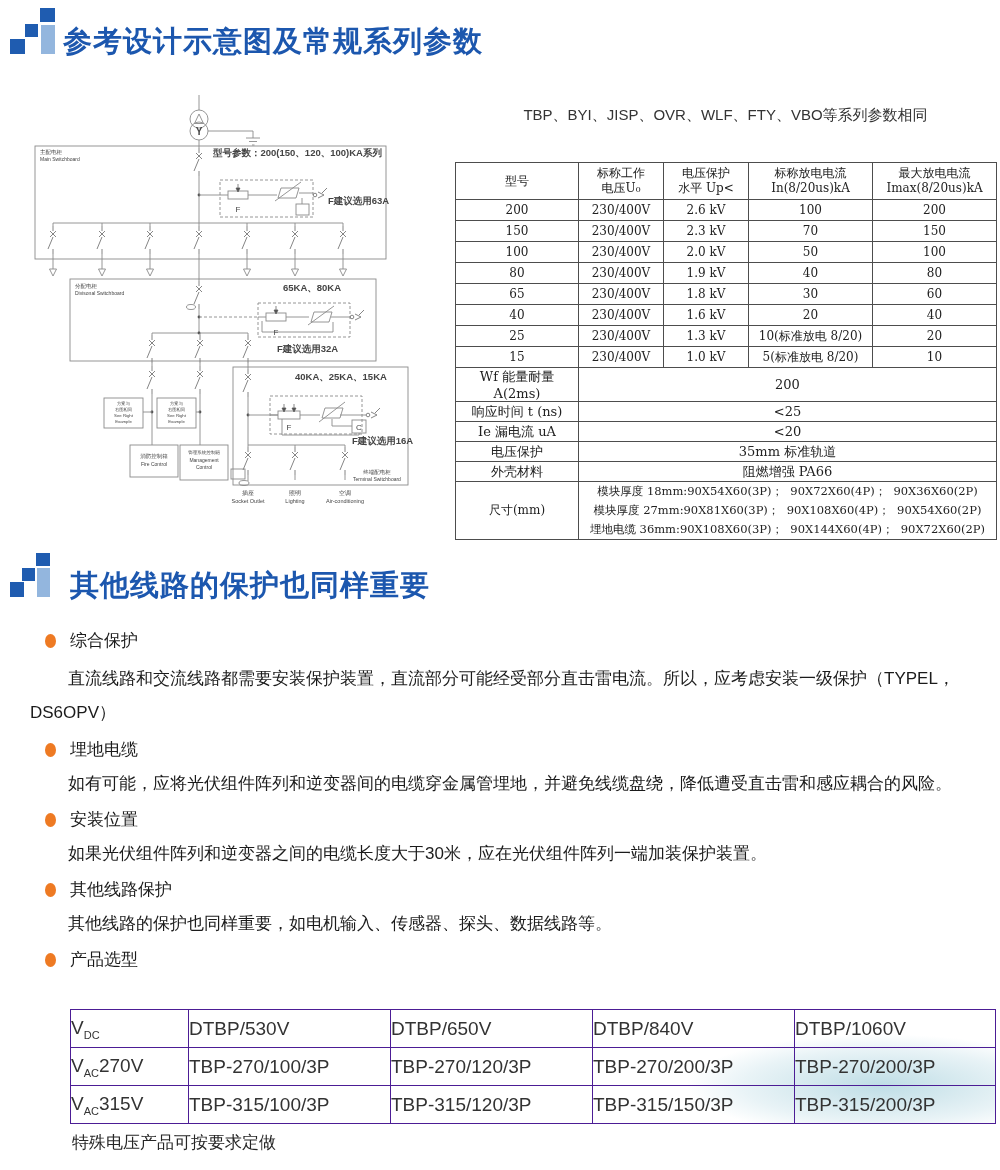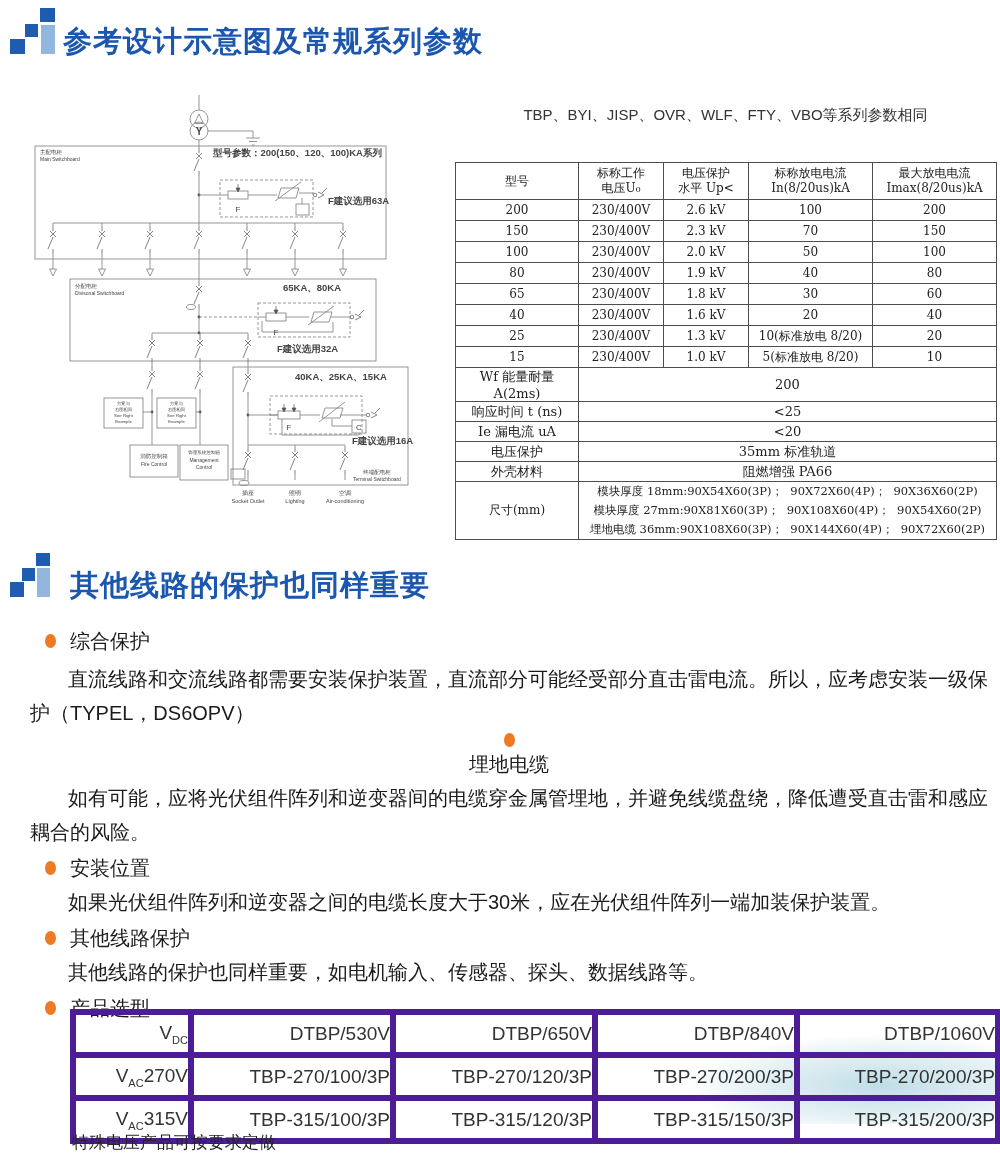--- a/index.html
+++ b/index.html
@@ -31,33 +31,33 @@
   .d-lab-en{font-size:5px;}
   .d-tiny{font-size:4.3px;}
   .d-t2{font-size:4.6px;}
   .d-bot{font-size:6px;}
   .d-bot-en{font-size:5.5px;}
   .d-bold{font-size:9.5px;font-weight:bold;fill:#333;}
   .d-f{font-size:8px;fill:#333;}
   .d-y{font-size:10px;font-weight:bold;fill:#333;}
 
   
-  .bullets{position:absolute;left:30px;top:622px;width:958px;font-size:20px;
+  .bullets{position:absolute;left:30px;top:622px;width:958px;font-size:17px;
            line-height:34px;color:#1b1b1b;}
   .b-h{display:flex;align-items:center;margin-top:2px;}
   .dot{width:11px;height:14px;border-radius:50%;background:#ee7a23;margin:0 14px 0 15px;flex:none;}
   .b-p{margin:4px 0 0 0;text-indent:38px;}
 
   
   .swoosh{position:absolute;left:590px;top:1032px;width:405px;height:92px;
           background:radial-gradient(ellipse 65% 75% at 72% 58%, rgba(148,199,213,0.60),
                      rgba(185,218,228,0.32) 52%, rgba(255,255,255,0) 74%);}
   table.prod{position:absolute;left:70px;top:1009px;width:925px;border-collapse:collapse;
              table-layout:fixed;font-size:19px;color:#333;}
-  .prod td,.prod th{border:6px solid #4c1d95;text-align:right;height:37px;font-weight:normal;padding:0;}
+  .prod td,.prod th{border:1px solid #4c1d95;text-align:left;height:37px;font-weight:normal;padding:0;}
   .prod sub{font-size:11px;}
   .footnote{position:absolute;left:72px;top:1131px;font-size:17px;color:#262626;}
 </style>
 </head>
 <body>
 
 <div class="page">
 
   <svg id="icon1" class="blocks" style="left:10px;top:8px;" width="48" height="48" viewBox="0 0 48 48">
     <rect x="30" y="0" width="15" height="14" fill="#1f5cb0"></rect>
@@ -389,21 +389,21 @@
     <rect x="27" y="15" width="13" height="29" fill="#93b6de"></rect>
   </svg>
   <div id="title2" class="sec-title">其他线路的保护也同样重要</div>
 
   <div class="bullets">
     <div class="b-h">
       <span class="dot"></span>
       <span>综合保护</span>
     </div>
     <p class="b-p">直流线路和交流线路都需要安装保护装置，直流部分可能经受部分直击雷电流。所以，应考虑安装一级保护（TYPEL，DS6OPV）</p>
-    <div class="b-h" style="margin-top:3px;flex-direction:column;">
+    <div class="b-h" style="margin-top:3px;">
       <span class="dot"></span>
       <span>埋地电缆</span>
     </div>
     <p class="b-p" style="margin-top:0;">如有可能，应将光伏组件阵列和逆变器间的电缆穿金属管埋地，并避免线缆盘绕，降低遭受直击雷和感应耦合的风险。</p>
     <div class="b-h">
       <span class="dot"></span>
       <span>安装位置</span>
     </div>
     <p class="b-p" style="margin-top:0;">如果光伏组件阵列和逆变器之间的电缆长度大于30米，应在光伏组件阵列一端加装保护装置。</p>
     <div class="b-h">

